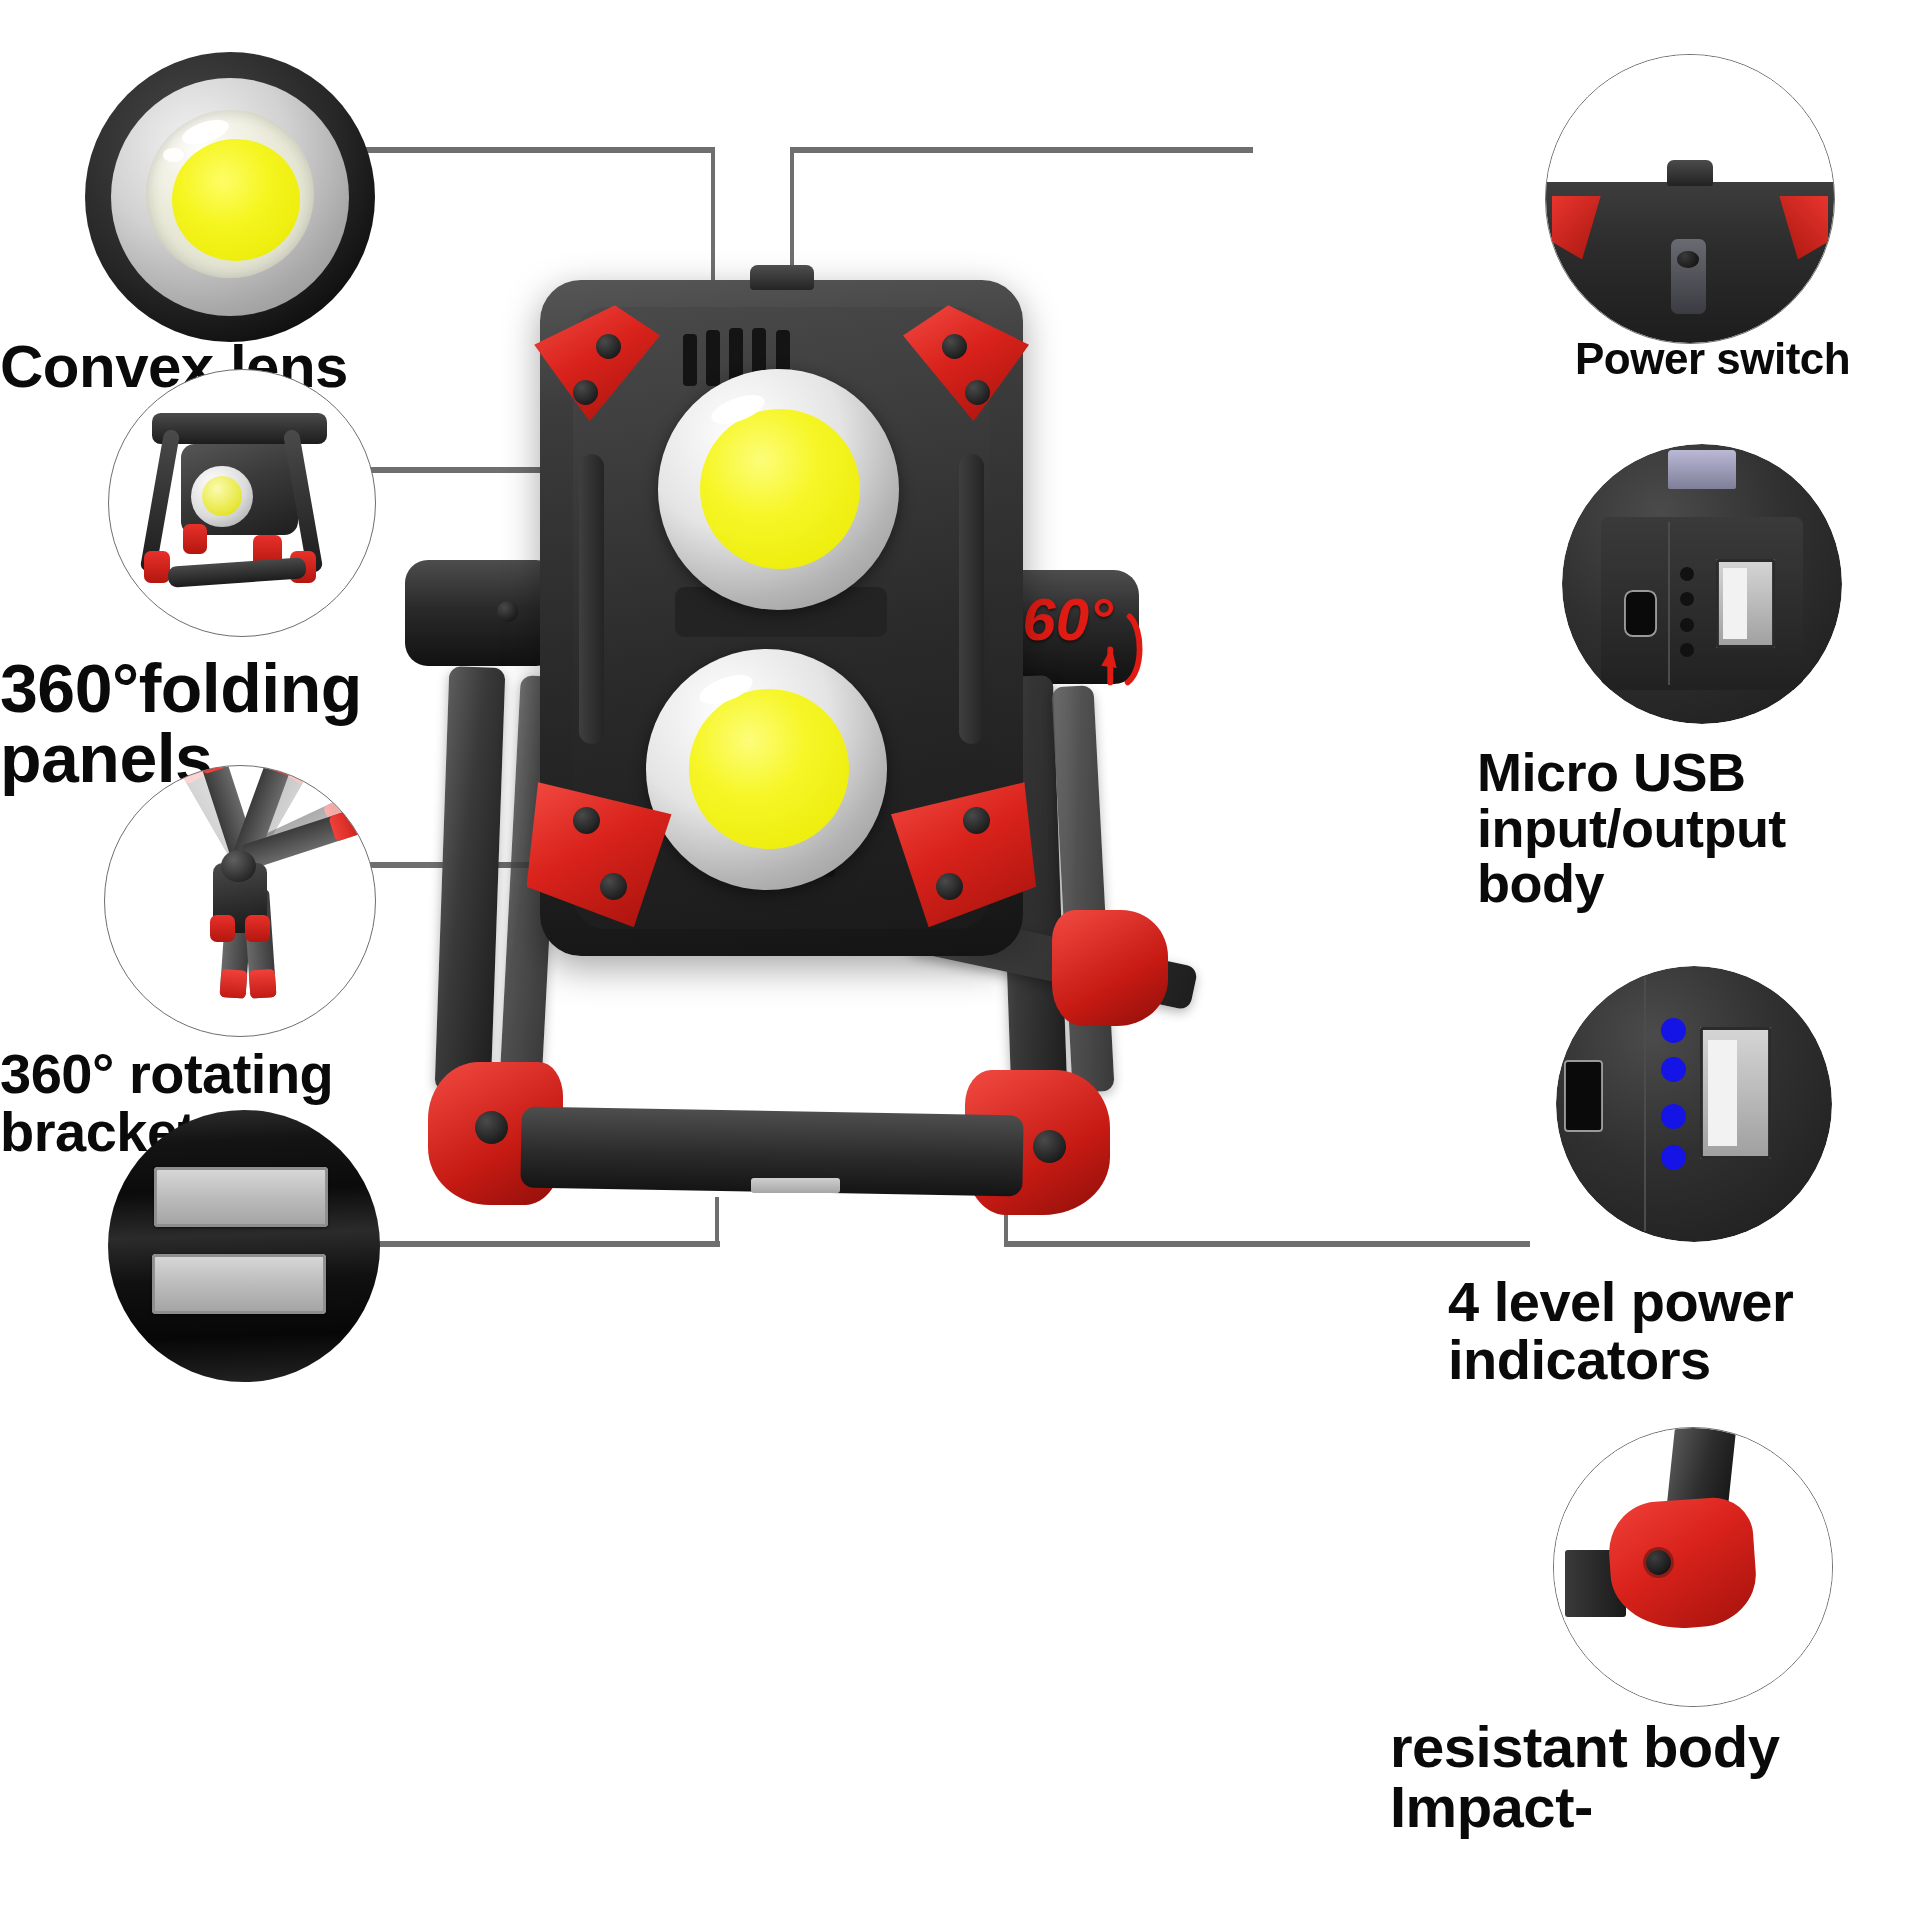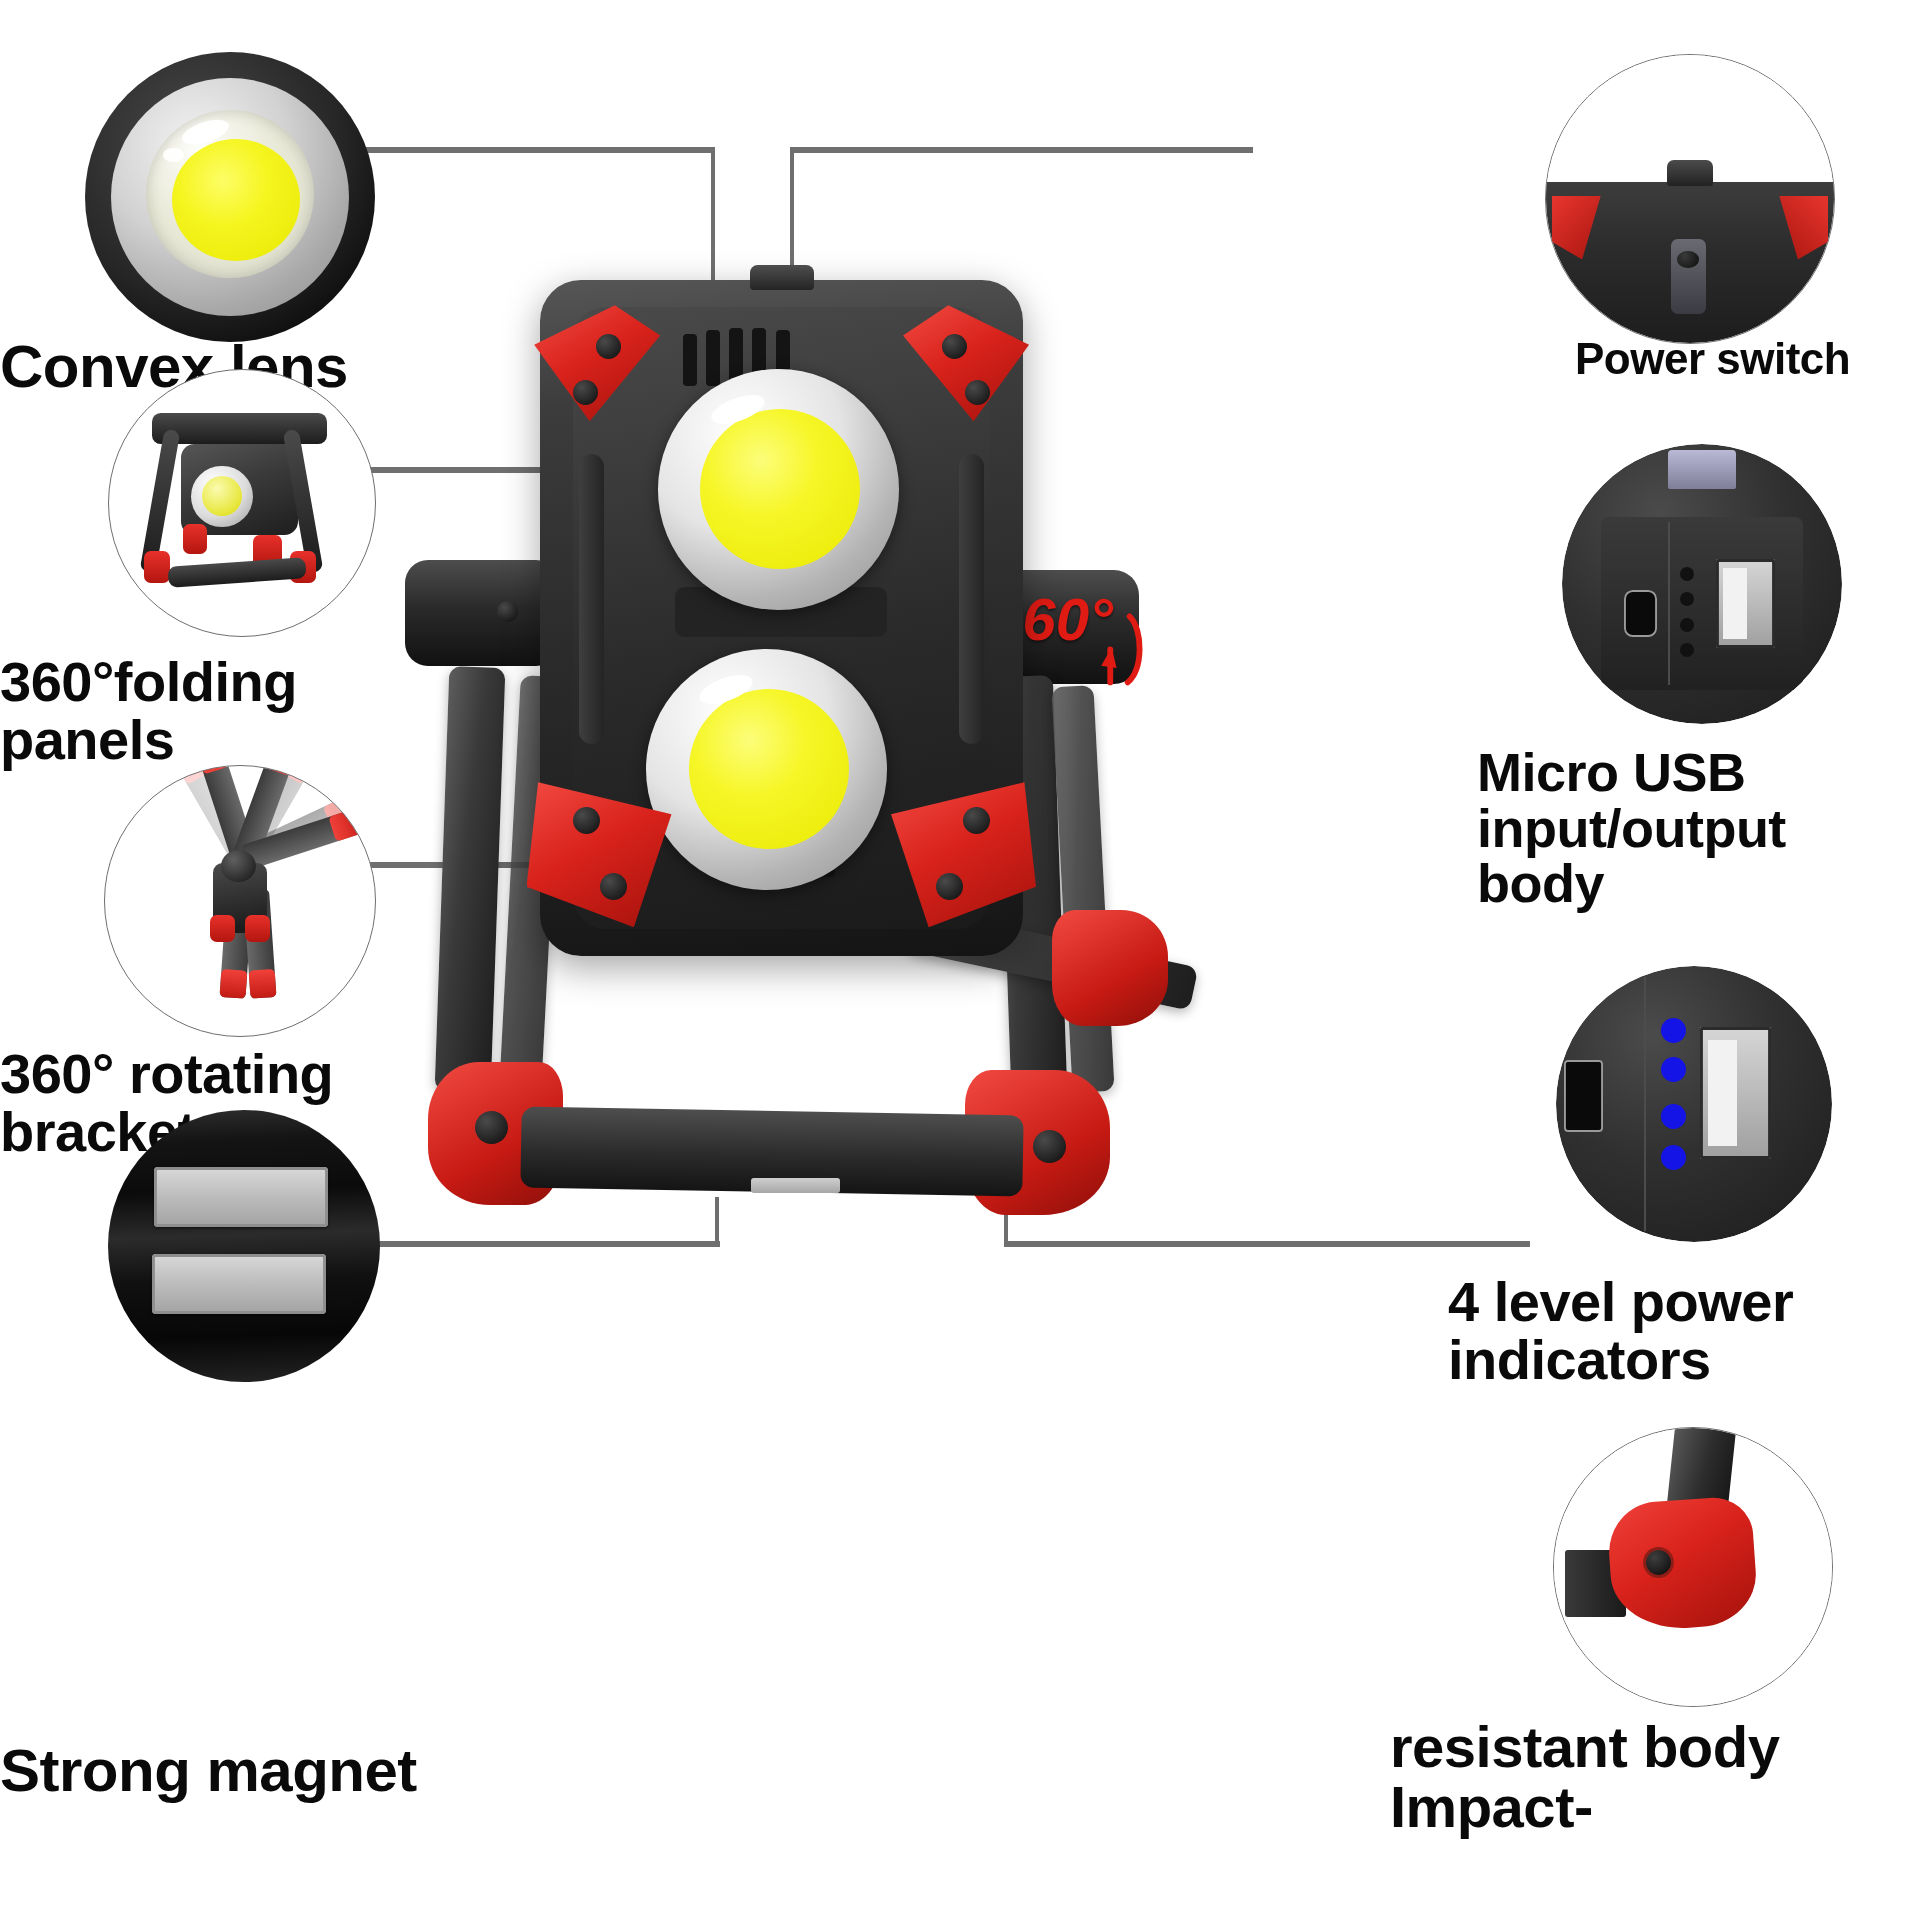--- a/index.html
+++ b/index.html
@@ -187,21 +187,21 @@
     <div class="fp-lens"></div>
     <div class="fp-cob"></div>
     <div class="fp-bar" style="left:16%;top:22%;width:6%;height:54%;transform:rotate(10deg);"></div>
     <div class="fp-bar" style="left:70%;top:22%;width:6%;height:54%;transform:rotate(-10deg);"></div>
     <div class="fp-red" style="left:13%;top:68%;width:10%;height:12%;"></div>
     <div class="fp-red" style="left:68%;top:68%;width:10%;height:12%;"></div>
     <div class="fp-red" style="left:28%;top:58%;width:9%;height:11%;"></div>
     <div class="fp-red" style="left:54%;top:62%;width:11%;height:12%;"></div>
     <div class="fp-bar" style="left:22%;top:72%;width:52%;height:8%;transform:rotate(-4deg);"></div>
   </div>
-  <div class="label" style="left:0px;top:653px;width:425px;font-size:56px;">
+  <div class="label" style="left:0px;top:653px;width:425px;font-size:68px;">
     <div>360°folding</div>
     <div>panels</div>
   </div>
 
   <div class="bubble ring" style="left:104px;top:765px;width:272px;height:272px;background:#ffffff;">
     <div class="rb-arm" style="left:47%;top:34%;height:46%;opacity:.22;transform:rotate(150deg);">
         <div class="rb-tip"></div>
       </div>
     <div class="rb-arm" style="left:47%;top:34%;height:46%;opacity:.30;transform:rotate(-150deg);">
         <div class="rb-tip"></div>
@@ -231,23 +231,20 @@
   </div>
   <div class="label" style="left:0px;top:1045px;width:434px;font-size:56px;">
     <div>360° rotating</div>
     <div>brackets</div>
   </div>
 
   <div class="bubble" style="left:108px;top:1110px;width:272px;height:272px;">
     <div class="mag-bg"></div>
     <div class="mag-plate" style="left:17%;top:21%;width:64%;height:22%;"></div>
     <div class="mag-plate" style="left:16%;top:53%;width:64%;height:22%;"></div>
-  </div>
-  <div class="label" style="left:0px;top:1740px;width:502px;font-size:60px;">
-    <span>Strong magnet</span>
   </div>
 
   <div class="bubble ring" style="left:1545px;top:54px;width:290px;height:290px;">
     <div class="ps-bg"></div>
     <div class="ps-top"></div>
     <div class="ps-body"></div>
     <div class="ps-btn"></div>
     <div class="ps-redL"></div>
     <div class="ps-redR"></div>
     <div class="ps-tab"></div>

